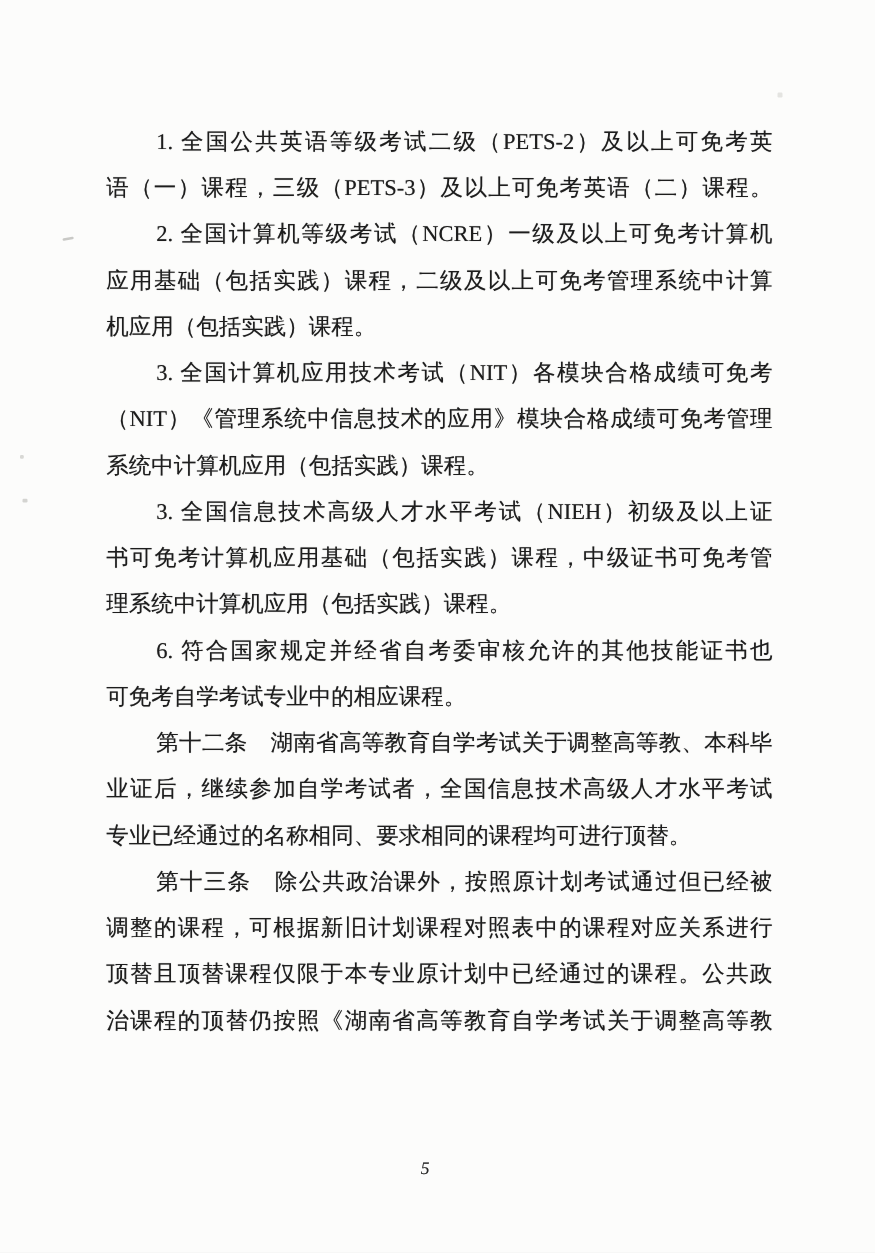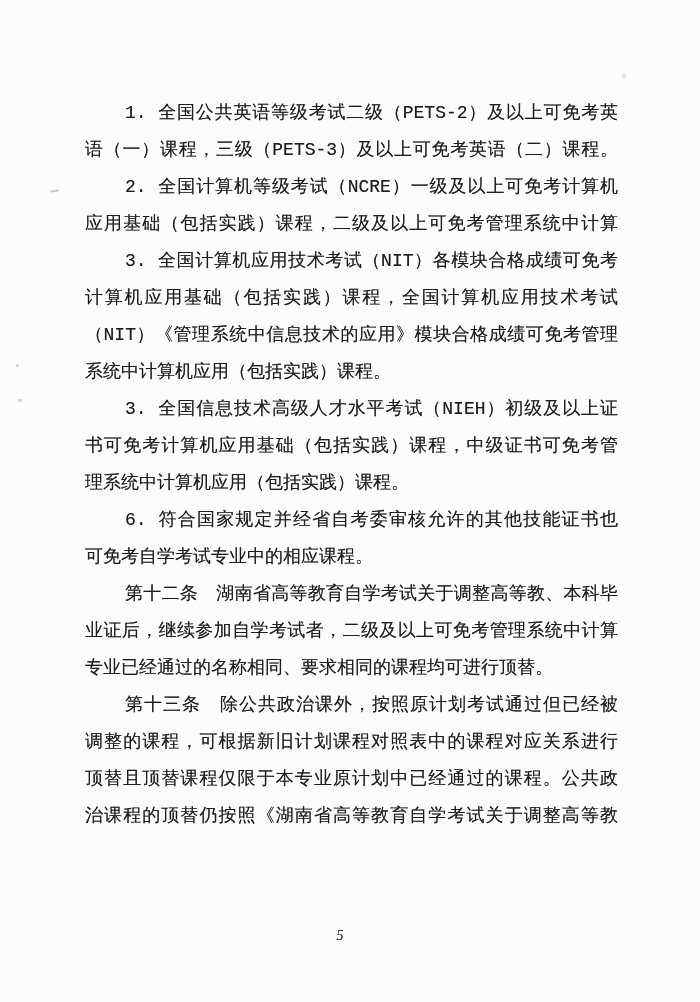--- a/index.html
+++ b/index.html
@@ -23,21 +23,20 @@
     top: 95px;
     width: 533px;
   }
   .line {
     height: 37px;
     line-height: 37px;
     font-size: 18px;
     color: #1d1d1d;
     white-space: nowrap;
     text-shadow: 0 0 0.6px rgba(25,25,25,0.55);
-    font-family: Liberation Mono, monospace;
   }
   .line.full {
     white-space: normal;
     text-align: justify;
     text-align-last: justify;
   }
   .line.indent {
     padding-left: 40px;
   }
   .page-number {
@@ -62,31 +61,31 @@
 </style>
 </head>
 <body>
 
 <div class="scan-page">
   <div class="text-block">
       <div class="line indent full">1. 全国公共英语等级考试二级（PETS-2）及以上可免考英</div>
       <div class="line full">语（一）课程，三级（PETS-3）及以上可免考英语（二）课程。</div>
       <div class="line indent full">2. 全国计算机等级考试（NCRE）一级及以上可免考计算机</div>
       <div class="line full">应用基础（包括实践）课程，二级及以上可免考管理系统中计算</div>
+      <div class="line">机应用（包括实践）课程。</div>
       <div class="line indent full">3. 全国计算机应用技术考试（NIT）各模块合格成绩可免考</div>
-      <div class="line full">计算机应用基础（包括实践）课程，全国计算机应用技术考试</div>
       <div class="line full">（NIT）《管理系统中信息技术的应用》模块合格成绩可免考管理</div>
       <div class="line">系统中计算机应用（包括实践）课程。</div>
       <div class="line indent full">3. 全国信息技术高级人才水平考试（NIEH）初级及以上证</div>
       <div class="line full">书可免考计算机应用基础（包括实践）课程，中级证书可免考管</div>
       <div class="line">理系统中计算机应用（包括实践）课程。</div>
       <div class="line indent full">6. 符合国家规定并经省自考委审核允许的其他技能证书也</div>
       <div class="line">可免考自学考试专业中的相应课程。</div>
       <div class="line indent full">第十二条　湖南省高等教育自学考试关于调整高等教、本科毕</div>
-      <div class="line full">业证后，继续参加自学考试者，二级及以上可免考管理系统中计算</div>
+      <div class="line full">业证后，继续参加自学考试者，全国信息技术高级人才水平考试</div>
       <div class="line">专业已经通过的名称相同、要求相同的课程均可进行顶替。</div>
       <div class="line indent full">第十三条　除公共政治课外，按照原计划考试通过但已经被</div>
       <div class="line full">调整的课程，可根据新旧计划课程对照表中的课程对应关系进行</div>
       <div class="line full">顶替且顶替课程仅限于本专业原计划中已经通过的课程。公共政</div>
       <div class="line full">治课程的顶替仍按照《湖南省高等教育自学考试关于调整高等教</div>
     </div>
   <div class="page-number">5</div>
   <div class="speck speck-dash"></div>
   <div class="speck speck-dot-1"></div>
   <div class="speck speck-dot-2"></div>

